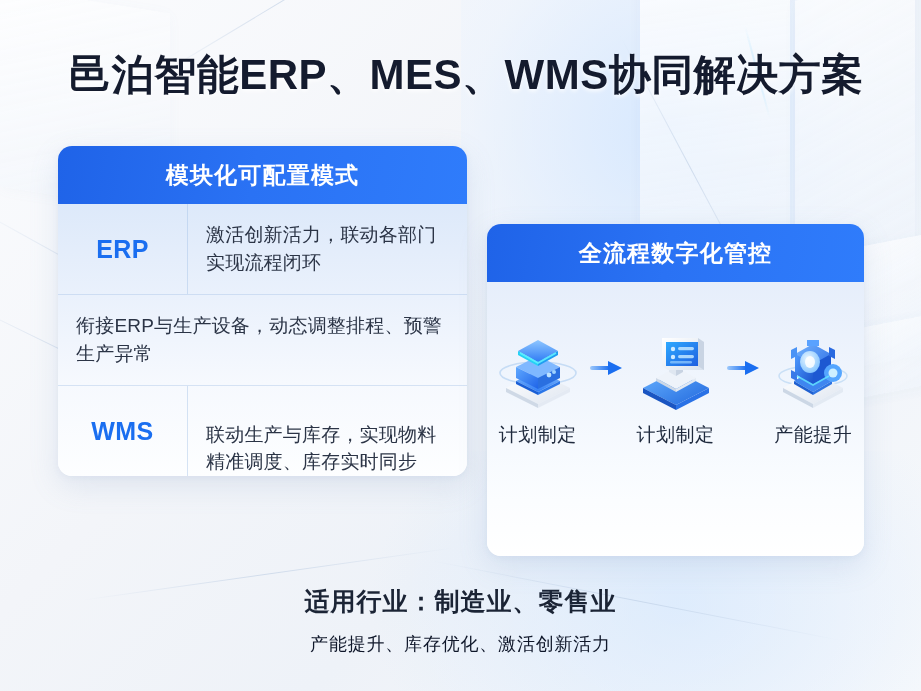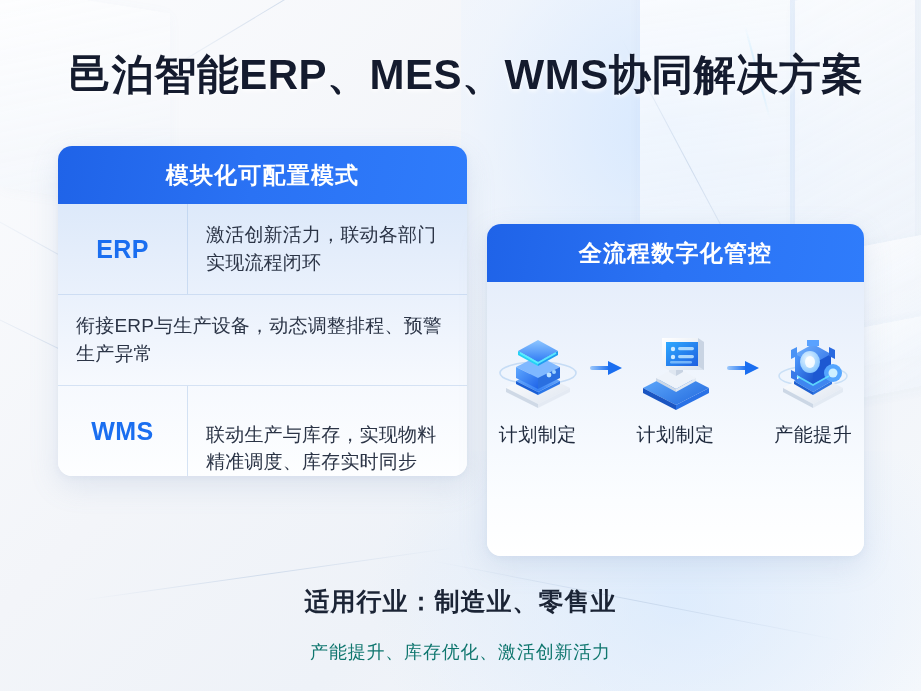--- a/index.html
+++ b/index.html
@@ -166,23 +166,23 @@
     z-index: 6;
     text-align: center;
   }
   #footer-main {
     font-size: 25px;
     font-weight: 700;
     color: #1b2435;
     letter-spacing: 1px;
   }
   #footer-sub {
-    margin-top: 22px;
+    margin-top: 14px;
     font-size: 18px;
-    color: #0f766e;
+    color: #0f172a;
     letter-spacing: .8px;
   }
 </style>
 </head>
 <body>
 
 <div id="bg">
   <div class="bg-base"></div>
   <div class="bg-glow-r"></div>
   <div class="bg-glow-b"></div>

